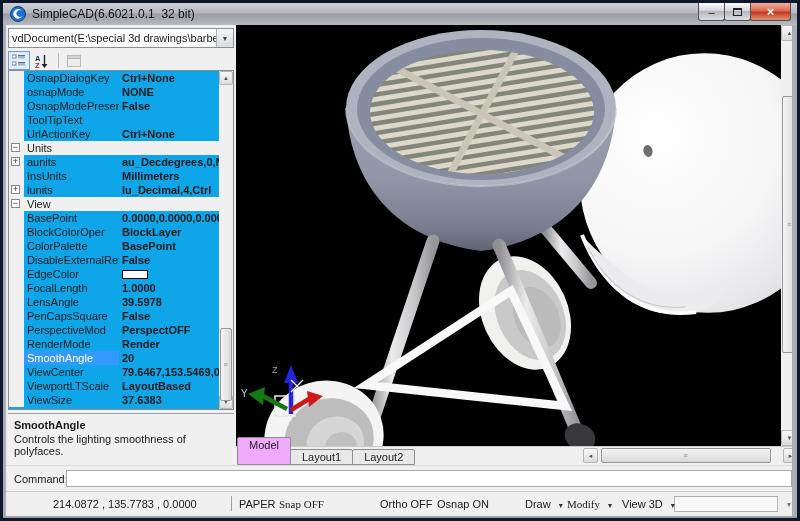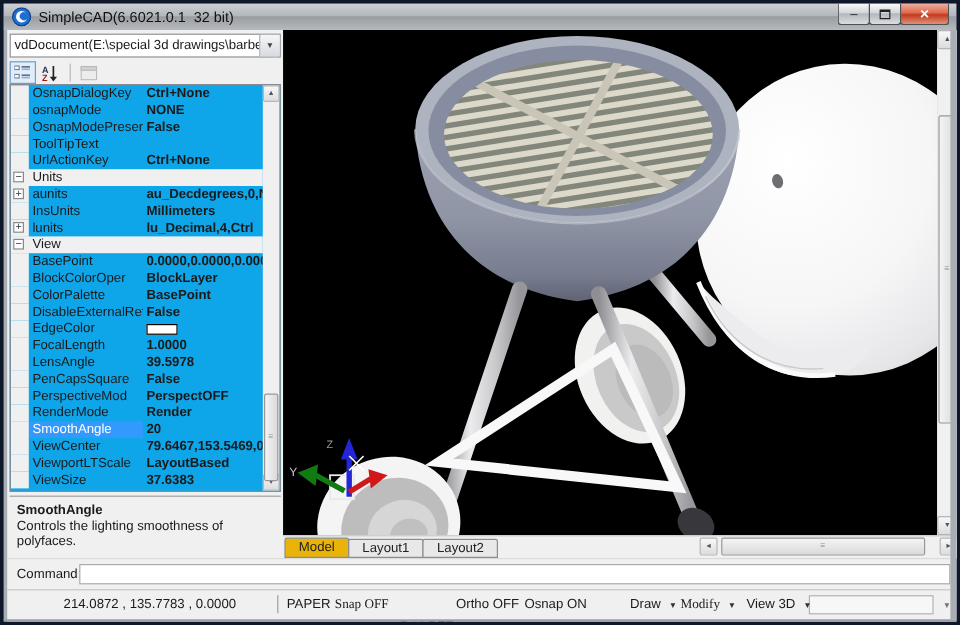--- a/index.html
+++ b/index.html
@@ -65,21 +65,21 @@
 
 
 .viewport-wrap { position:absolute; left:233px; top:22px; width:562px; height:440px; background:#f0f0f0; }
 .scene { position:absolute; left:0; top:0; width:545px; height:421px; background:#000; display:block; }
 .vp-vscroll { left:545px; top:0; width:17px; height:421px; }
 .bottom-row { position:absolute; left:0; top:421px; width:562px; height:19px; background:#f0f0f0;
   border-top:1px solid #c9c9c9; }
 .tabs { position:absolute; left:2px; top:1px; display:flex; align-items:flex-end; height:17px; }
 .tab { height:16px; line-height:15px; padding:0 11px; background:#e8e8e8; border:1px solid #8a8e94;
   border-radius:2px 2px 0 0; margin-left:-1px; color:#222; }
-.tab.active { background:#eab308; height:17px; z-index:2; }
+.tab.active { background:#f0abfc; height:28px; z-index:2; }
 .vp-hscroll { left:347px; top:1px; width:215px; height:17px; }
 
 
 .command-bar { position:absolute; left:3px; top:462px; width:792px; height:26px; background:#f0f0f0;
   border-top:1px solid #dadada; }
 .command-label { position:absolute; left:8px; top:7px; }
 .command-input { position:absolute; left:60px; top:4px; width:726px; height:17px; background:#fff;
   border:1px solid #a9a9a9; font-family:inherit; font-size:11px; padding:0 3px; }
 
 

